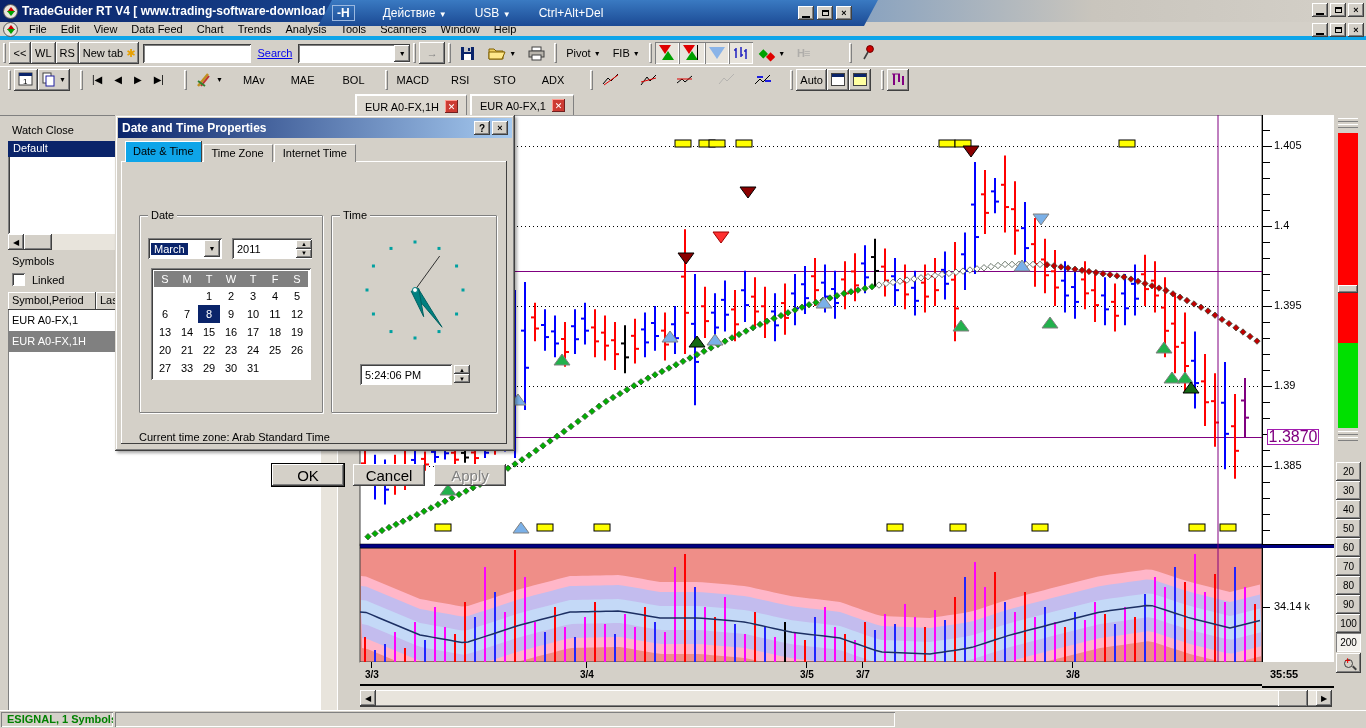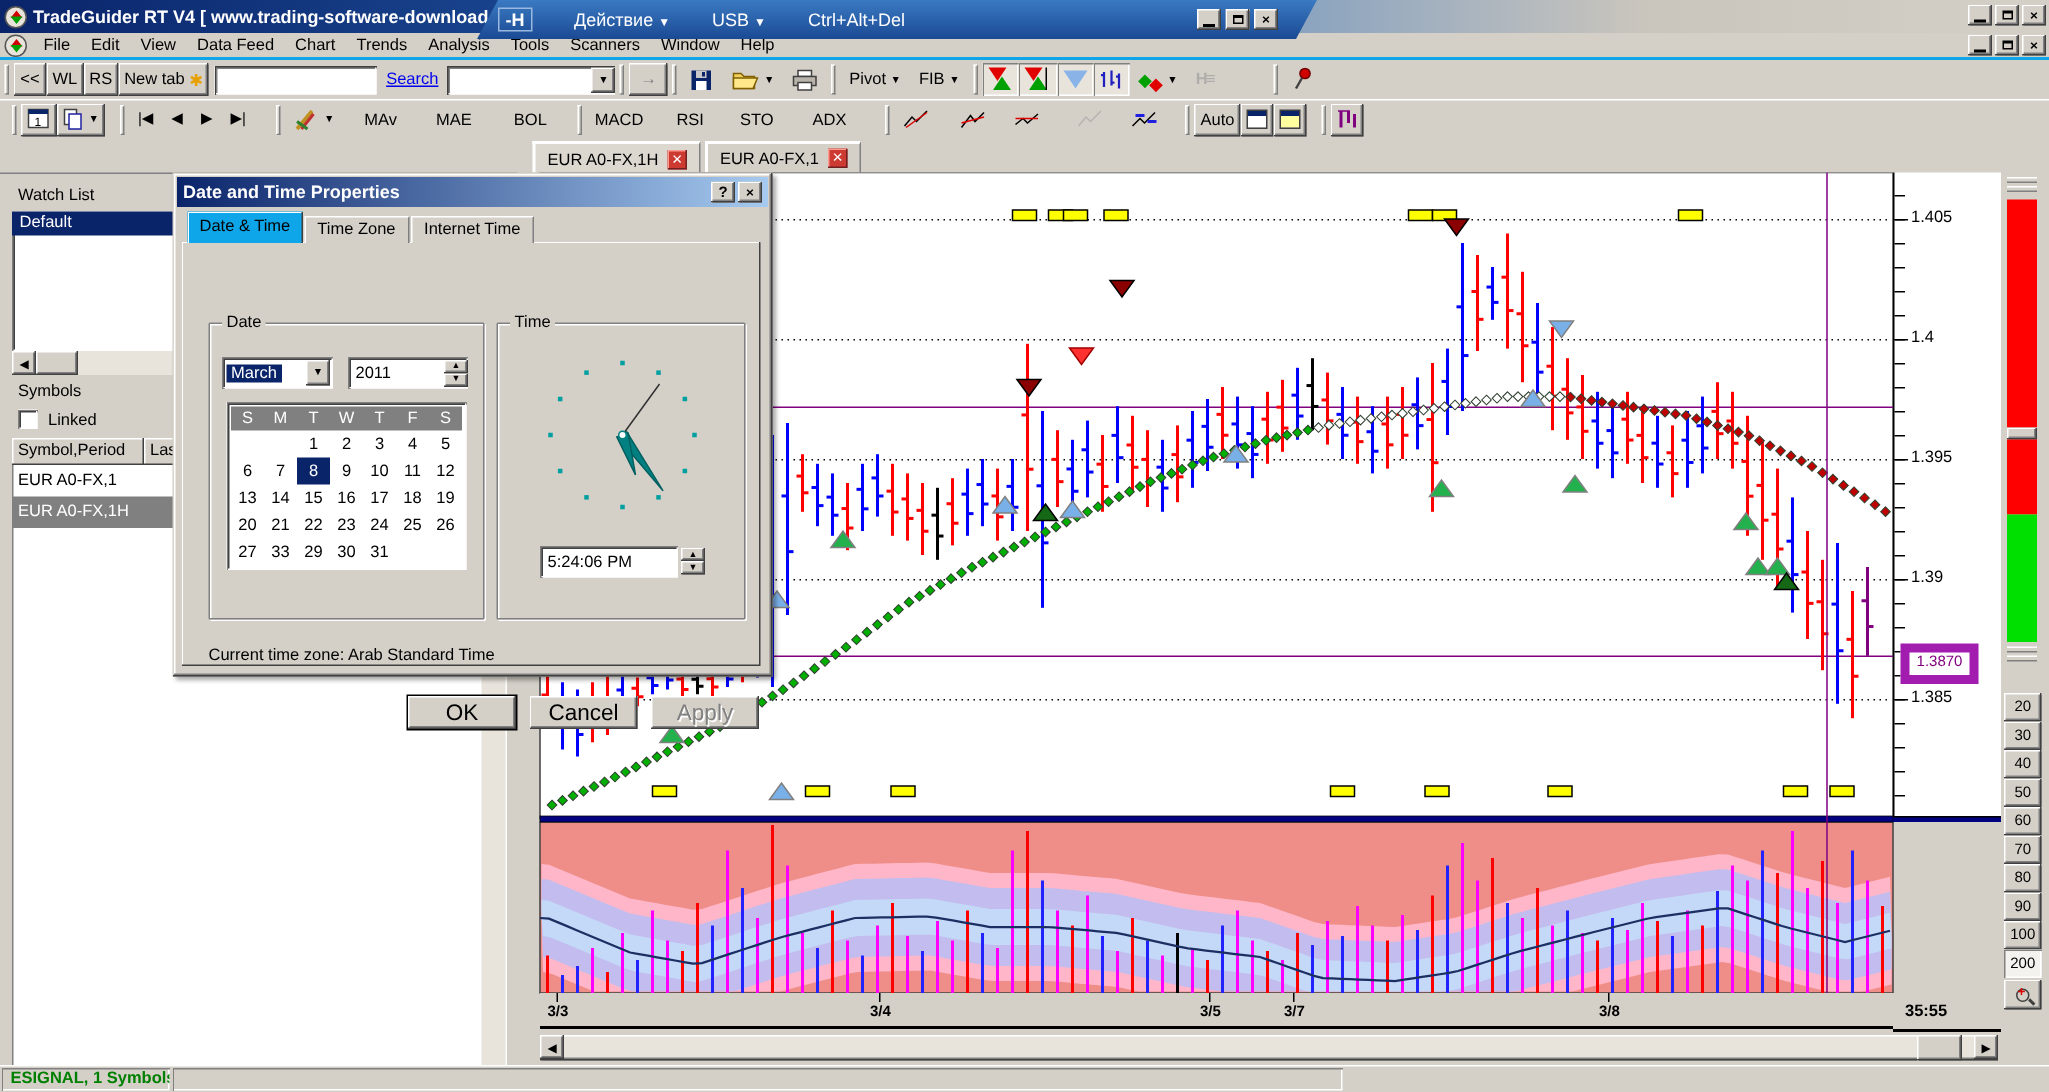--- a/index.html
+++ b/index.html
@@ -26,21 +26,21 @@
   
   .vmbar { position:absolute; left:318px; top:0; width:560px; height:26px; z-index:60;
     background:linear-gradient(#3a7ac2,#1b4a94); color:#fff;
     clip-path:polygon(14px 0, 100% 0, calc(100% - 14px) 100%, 0 100%);
     display:flex; align-items:center; font-size:12px; }
   .vm-item { margin:0 14px; cursor:default; white-space:nowrap; }
   .vm-caret { font-size:8px; }
   .vm-btns { margin-left:auto; margin-right:26px; display:flex; gap:3px; }
 
   
-  .menubar { position:absolute; left:0; top:22px; width:1366px; height:18px; display:flex; align-items:center; background:#d4d0c8; border-bottom:2px solid #0ea5e9;}
+  .menubar { position:absolute; left:0; top:22px; width:1366px; height:18px; display:flex; align-items:center; background:#d4d0c8; border-bottom:4px solid #0ea5e9;}
   .menu-item { padding:2px 7px; color:#000; }
   .mdi-btns { position:absolute; right:2px; top:1px; display:flex; gap:2px; }
 
   
   .toolbar { position:absolute; left:0; width:1366px; background:#d4d0c8; display:flex; align-items:center; }
   .tb1 { top:40px; height:26px; }
   .tb2 { top:66px; height:26px; border-top:1px solid #fff; }
   .grip { width:3px; height:20px; border:1px solid #808080; border-top-color:#fff; border-left-color:#fff; margin:0 3px; flex:0 0 3px;}
   .tbtn { height:22px; min-width:22px; display:flex; align-items:center; justify-content:center; padding:0 4px; color:#000; }
   .tbtn.txt { font-size:11px; }
@@ -96,21 +96,21 @@
   .chscroll .thumb { position:absolute; left:918px; top:0; width:30px; height:17px; }
   .chscroll .sl { position:absolute; left:0; top:0; } .chscroll .sr { position:absolute; right:0; top:0; }
 
   .raxis { position:absolute; left:1262px; top:115px; width:72px; height:595px; z-index:2; }
   .rax-price { position:absolute; left:0; top:0; width:72px; height:431px; background:#fff; border-left:1px solid #000; }
   .rax-vol { position:absolute; left:0; top:433px; width:72px; height:114px; background:#fff; border-left:1px solid #000; }
   .rax-sep { position:absolute; left:0; top:429px; width:72px; height:4px; background:#000080; border-top:1px solid #000; }
   .rax-corner { position:absolute; left:0; top:547px; width:72px; height:26px; background:#d4d0c8; border-bottom:2px solid #000; font-weight:bold; font-size:11px; padding:6px 0 0 8px; }
   .ptick { position:absolute; left:0; width:7px; height:1px; background:#000; }
   .plab { position:absolute; left:11px; font-size:11px; color:#000; }
-  .pbox { position:absolute; left:4px; width:52px; height:27px; border:6px solid #a21caf; color:#800080; background:#fff; font-size:10px; text-align:center; line-height:14px; }
+  .pbox { position:absolute; left:4px; width:52px; height:16px; border:1px solid #a21caf; color:#800080; background:#fff; font-size:16px; text-align:center; line-height:14px; }
 
   .rstrip { position:absolute; left:1336px; top:115px; width:26px; height:580px; z-index:2; }
   .cap { position:absolute; left:2px; width:20px; height:4px; border-top:1px solid #fff; border-bottom:1px solid #808080; background:#d4d0c8;}
   .sl-red { position:absolute; left:2px; width:20px; background:#ff0000; }
   .sl-green { position:absolute; left:2px; width:20px; background:#00e000; }
   .sl-thumb { position:absolute; left:2px; width:20px; height:8px; }
   .scalebtn { position:absolute; left:0; width:25px; height:19px; font-size:10px; display:flex; align-items:center; justify-content:center; }
   .scalebtn.active { box-shadow: inset 1px 1px #808080, inset -1px -1px #fff; background:#f4f2ee; }
   .lens { position:absolute; left:0; width:25px; height:20px; display:flex; align-items:center; justify-content:center; }
   .lens-g { width:9px; height:9px; border:1.5px solid #404040; border-radius:50%; position:relative; }
@@ -987,20 +987,24 @@
         <div class="plab" style="top: 104px;">1.4</div>
         <div class="ptick" style="top: 191px; width: 9px;"></div>
         <div class="plab" style="top: 184px;">1.395</div>
         <div class="ptick" style="top: 271px; width: 9px;"></div>
         <div class="plab" style="top: 264px;">1.39</div>
         <div class="ptick" style="top: 351px; width: 9px;"></div>
         <div class="plab" style="top: 344px;">1.385</div>
         <div class="pbox" style="top: 314px;">1.3870</div>
       </div>
     <div class="rax-sep"></div>
+    <div class="rax-vol">
+        <div class="ptick" style="top: 59px;"></div>
+        <div class="plab" style="top: 52px;">34.14 k</div>
+      </div>
     <div class="rax-corner">35:55</div>
   </div>
 
   <div class="rstrip" id="rstrip">
       <div class="cap" style="top: 3px; height: 4px;"></div>
       <div class="cap" style="top: 9px; height: 4px;"></div>
       <div class="sl-red" style="top: 18px; height: 152px;"></div>
       <div class="sl-thumb btn" style="top: 170px; height: 8px;"></div>
       <div class="sl-red" style="top: 178px; height: 50px;"></div>
       <div class="sl-green" style="top: 228px; height: 85px;"></div>
@@ -1015,21 +1019,21 @@
       <div class="scalebtn btn" style="top: 461px; height: 19px;">80</div>
       <div class="scalebtn btn" style="top: 480px; height: 19px;">90</div>
       <div class="scalebtn btn" style="top: 499px; height: 19px;">100</div>
       <div class="scalebtn btn active" style="top: 518px; height: 19px;">200</div>
       <div class="lens btn" style="top: 538px; height: 20px;">
         <span class="lens-g"></span>
       </div>
     </div>
 
   <div class="leftpanel">
-    <div class="lbl" style="top:8px;">Watch List</div>
+    <div class="lbl" style="top:8px;">Watch Close</div>
     <div class="listbox sunk">
       <div class="li-sel">Default</div>
     </div>
     <div class="hscroll">
       <div class="sbtn btn">◀</div>
       <div class="thumb-h btn"></div>
       <div class="sbtn btn" style="margin-left:auto;">▶</div>
     </div>
     <div class="lbl" style="top:139px;">Symbols</div>
     <div class="check"></div>

